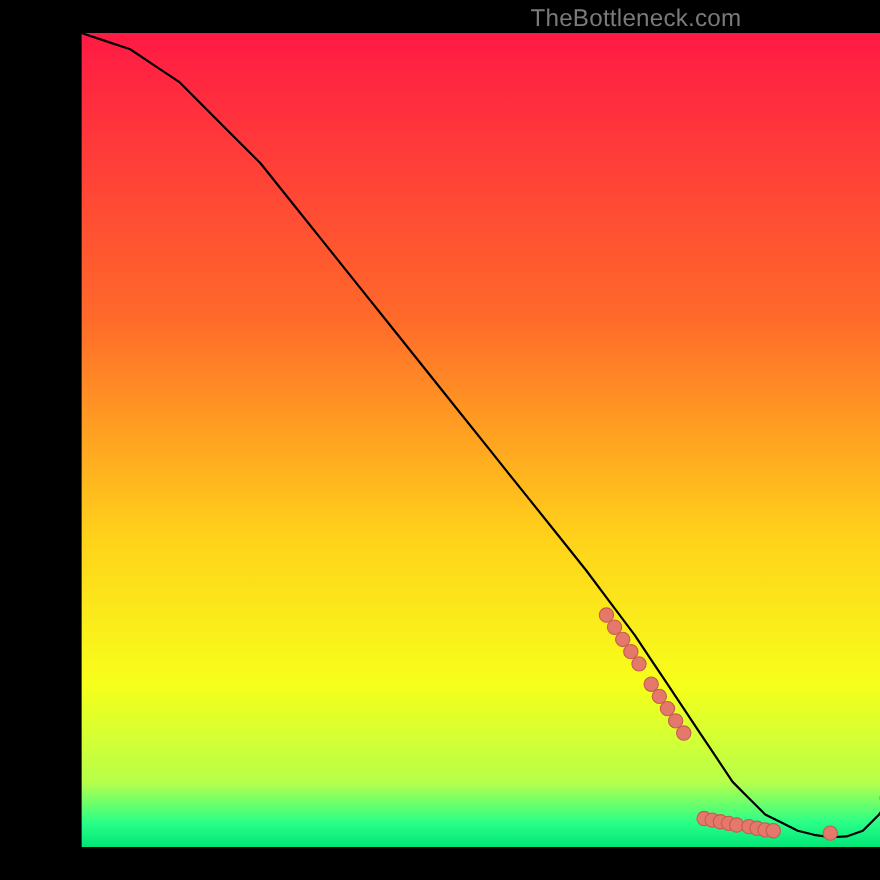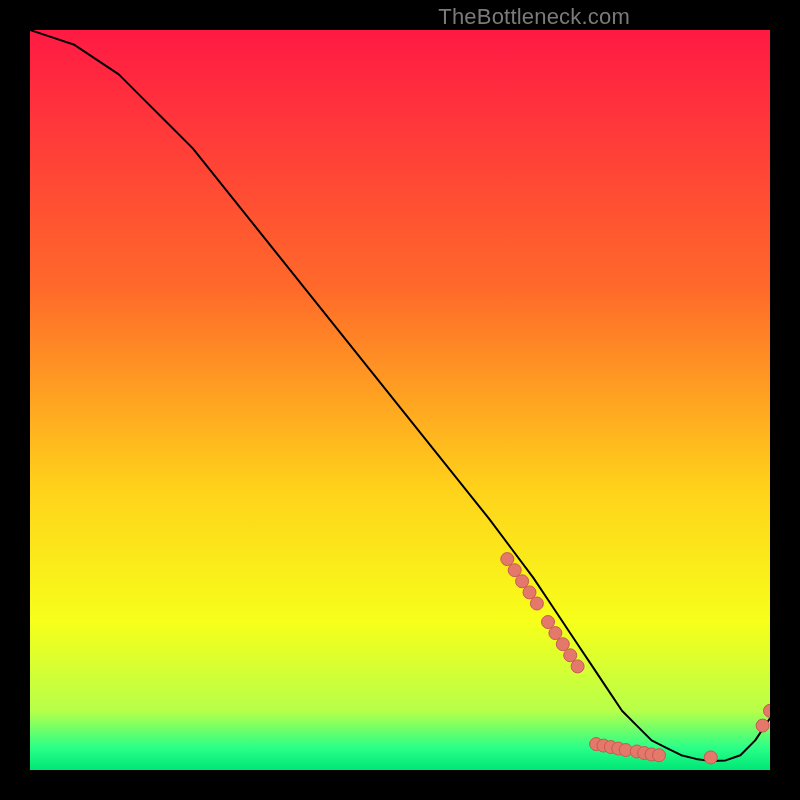--- a/index.html
+++ b/index.html
@@ -9,20 +9,21 @@
     height: 800px;
     background: #000;
     overflow: hidden;
     font-family: Arial, Helvetica, sans-serif;
   }
   .frame {
     position: relative;
     width: 640px;
     height: 800px;
     background: #000;
+    margin-left: 44px;
   }
   .watermark {
     position: absolute;
     top: 4px;
     right: 10px;
     color: #7a7a7a;
     font-size: 22px;
     font-weight: 400;
     letter-spacing: 0.2px;
     user-select: none;

